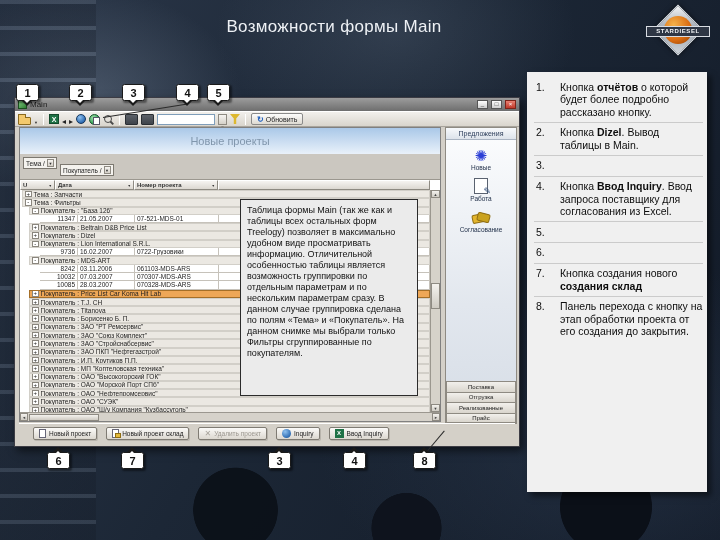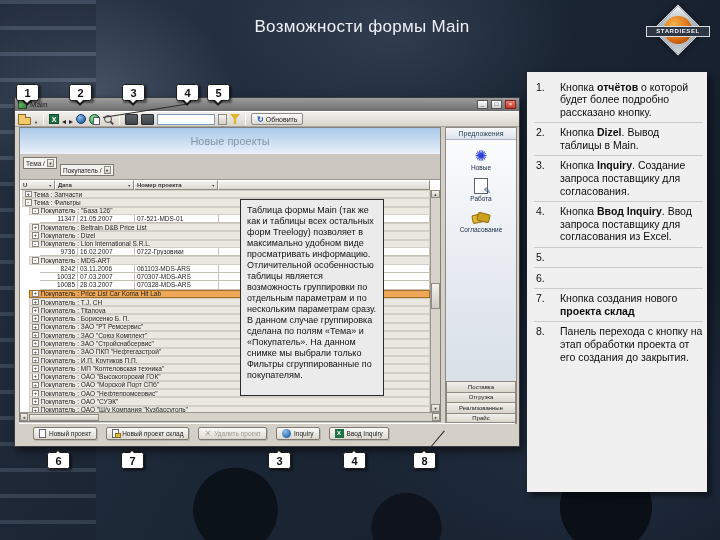--- a/index.html
+++ b/index.html
@@ -15,21 +15,21 @@
       linear-gradient(120deg, #2b3749 0%, #1c2736 45%, #121a27 100%); }
   .bg-track { position:absolute; left:0; top:0; width:96px; height:100%; opacity:.85;
     background: repeating-linear-gradient(180deg, rgba(150,162,178,.20) 0 4px, rgba(18,24,34,.30) 4px 26px); }
   .bg-wheels { position:absolute; left:150px; bottom:-45px; width:570px; height:150px; opacity:.95;
     background:
       radial-gradient(circle 70px at 15% 50%, #0c1119 60%, transparent 61%),
       radial-gradient(circle 58px at 45% 62%, #0e131c 60%, transparent 61%),
       radial-gradient(circle 76px at 80% 48%, #0b0f17 60%, transparent 61%); }
 
   
-  .title { position:absolute; left:172px; top:17px; width:380px; text-align:center;
+  .title { position:absolute; left:144px; top:17px; width:380px; text-align:center;
     color:#eef1f5; font-size:17px; letter-spacing:.3px; z-index:5; }
   .logo { position:absolute; right:10px; top:6px; width:64px; height:62px; z-index:6; }
   .lg-d { position:absolute; left:14px; top:6px; width:36px; height:36px; transform:rotate(45deg);
     background:linear-gradient(135deg,#f2f4f6,#9aa2ac 50%,#cfd4da); border:1px solid #e5e8ec;
     box-shadow:0 0 5px rgba(0,0,0,.65); }
   .lg-ball { position:absolute; left:18px; top:10px; width:28px; height:28px; border-radius:50%;
     background:radial-gradient(circle at 35% 30%, #f5b14a, #d86a10 60%, #8a3d06); }
   .lg-ribbon { position:absolute; left:0; top:20px; width:64px; height:11px; background:#2e3644;
     border:1px solid #d8dce2; color:#f2f4f6; font-size:6px; font-weight:bold; letter-spacing:.6px;
     text-align:center; line-height:9px; }
@@ -145,21 +145,21 @@
   .vthumb { position:absolute; left:0; top:42%; width:9px; height:26px;
     background:linear-gradient(#f4f2ee,#cfcbc3); border:1px solid #8e8a82; }
   .hscroll { height:9px; background:#d6d2ca; border-top:1px solid #9b978f; position:relative; flex:none; }
   .hs-l::before{content:"◄"} .hs-r::before{content:"►"}
   .hs-l,.hs-r { position:absolute; top:0; width:8px; height:8px; font-size:4px; color:#444;
     text-align:center; line-height:8px; background:linear-gradient(#f4f2ee,#cfcbc3); border:1px solid #8e8a82; }
   .hs-l{left:0} .hs-r{right:0}
   .hthumb { position:absolute; left:9px; top:0.5px; width:70px; height:7px;
     background:linear-gradient(#f4f2ee,#cfcbc3); border:1px solid #8e8a82; }
 
-  .overlay { position:absolute; left:220px; top:71px; width:144px; height:197px; background:#ebebeb;
+  .overlay { position:absolute; left:220px; top:71px; width:178px; height:197px; background:#ebebeb;
     border:1px solid #2b2b2b; padding:5px 6px; font-size:9px; line-height:1.22; color:#111; z-index:20; }
 
   
   .stage-pane { position:absolute; left:430px; top:29px; width:72px; height:297px;
     background:linear-gradient(180deg,#fcfdfe,#e2e7ee 60%,#d6dde6); border:1px solid #8e8a82;
     display:flex; flex-direction:column; align-items:center; }
   .stage-head { width:100%; height:12px; background:linear-gradient(#f7f9fb,#dde3eb);
     border-bottom:1px solid #aab4c2; font-size:7px; color:#2e3f5c; display:flex; align-items:center;
     justify-content:center; flex:none; }
   .stage { display:flex; flex-direction:column; align-items:center; margin-top:7px; }
@@ -591,34 +591,33 @@
     <div class="nitem">
       <span class="nnum">1.</span>
       <span class="ntext"><span>Кнопка </span><b>отчётов</b><span> о которой будет более подробно рассказано кнопку.</span></span>
     </div>
     <div class="nitem">
       <span class="nnum">2.</span>
       <span class="ntext"><span>Кнопка </span><b>Dizel</b><span>. Вывод таблицы в Main.</span></span>
     </div>
     <div class="nitem">
       <span class="nnum">3.</span>
-      <span class="ntext"><span>Кнопка </span><b>Inquiry</b><span>. Создание запроса поставщику для согласования.</span></span>
     </div>
     <div class="nitem">
       <span class="nnum">4.</span>
       <span class="ntext"><span>Кнопка </span><b>Ввод Inquiry</b><span>. Ввод запроса поставщику для согласования из Excel.</span></span>
     </div>
     <div class="nitem">
       <span class="nnum">5.</span>
     </div>
     <div class="nitem">
       <span class="nnum">6.</span>
     </div>
     <div class="nitem">
       <span class="nnum">7.</span>
-      <span class="ntext"><span>Кнопка создания нового </span><b>проекта склад</b><span></span></span>
+      <span class="ntext"><span>Кнопка создания нового </span><b>создания склад</b><span></span></span>
     </div>
     <div class="nitem">
       <span class="nnum">8.</span>
       <span class="ntext"><span>Панель перехода с кнопку на этап обработки проекта от его создания до закрытия.</span><b></b><span></span></span>
     </div>
   </div>
 </div>
 
 </body></html>

